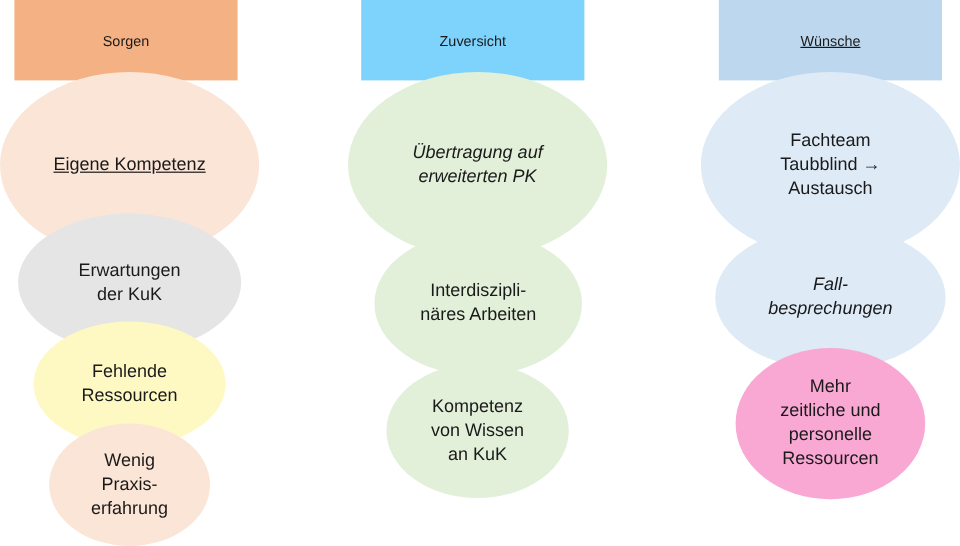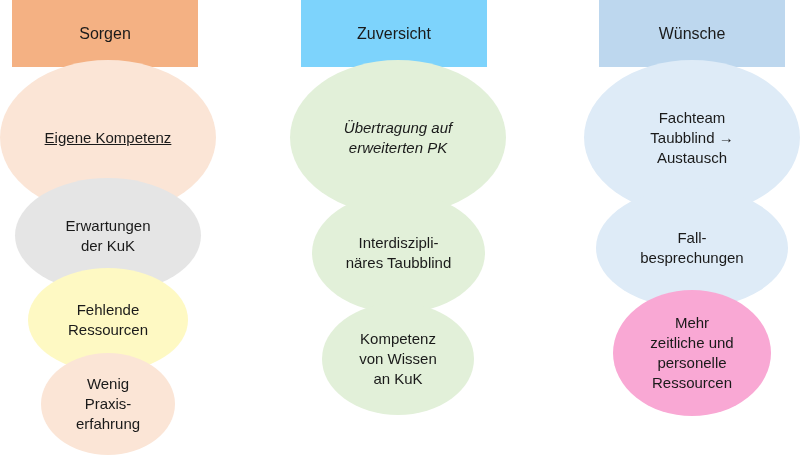--- a/index.html
+++ b/index.html
@@ -1,20 +1,20 @@
 <!DOCTYPE html>
 <html><head>
 <meta charset="utf-8">
 <style>
   html, body { margin:0; padding:0; background:#ffffff; }
   body { width:800px; height:455px; position:relative; overflow:hidden;
          font-family:"Liberation Sans", sans-serif; color:#1a1a1a; }
   .header { position:absolute; top:0; height:67px; width:186px;
             display:flex; align-items:center; justify-content:center;
-            font-size:16px; z-index:1; }
+            font-size:12px; z-index:1; }
   .ell { position:absolute; border-radius:50%; display:flex;
          align-items:center; justify-content:center; text-align:center;
          font-size:15px; line-height:20px; white-space:pre-line; }
   .ell span { display:block; }
 </style>
 </head>
 <body>
 
 <div class="header" style="left:12px; background:#f4b183;">
   <span>Sorgen</span>
@@ -38,37 +38,37 @@
 
 <div class="header" style="left:301px; background:#7dd3fc;">
   <span>Zuversicht</span>
 </div>
 <div class="ell" style="left:290px; top:60px; width:216px; height:155px; background:#e2f0d9; z-index:2;font-style:italic;">
   <span>Übertragung auf
 erweiterten PK</span>
 </div>
 <div class="ell" style="left:312px; top:193px; width:173px; height:120px; background:#e2f0d9; z-index:2;">
   <span>Interdiszipli-
-näres Taubblind</span>
+näres Arbeiten</span>
 </div>
 <div class="ell" style="left:322px; top:303px; width:152px; height:112px; background:#e2f0d9; z-index:2;">
   <span>Kompetenz
 von Wissen
 an KuK</span>
 </div>
 
-<div class="header" style="left:599px; background:#bdd7ee;">
+<div class="header" style="left:599px; background:#bdd7ee;text-decoration:underline;">
   <span>Wünsche</span>
 </div>
 <div class="ell" style="left:584px; top:60px; width:216px; height:155px; background:#deebf7; z-index:2;">
   <span>Fachteam
 Taubblind →
 Austausch</span>
 </div>
-<div class="ell" style="left:596px; top:188px; width:192px; height:120px; background:#deebf7; z-index:2;">
+<div class="ell" style="left:596px; top:188px; width:192px; height:120px; background:#deebf7; z-index:2;font-style:italic;">
   <span>Fall-
 besprechungen</span>
 </div>
 <div class="ell" style="left:613px; top:290px; width:158px; height:126px; background:#f9a8d4; z-index:2;">
   <span>Mehr
 zeitliche und
 personelle
 Ressourcen</span>
 </div>
 

